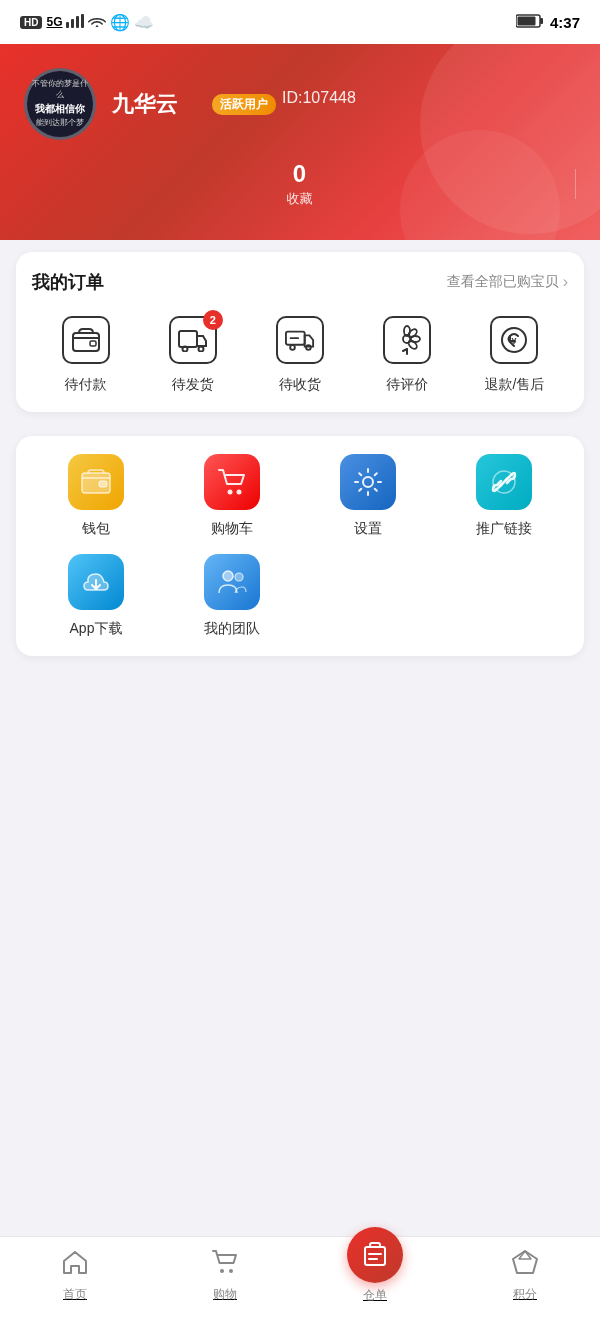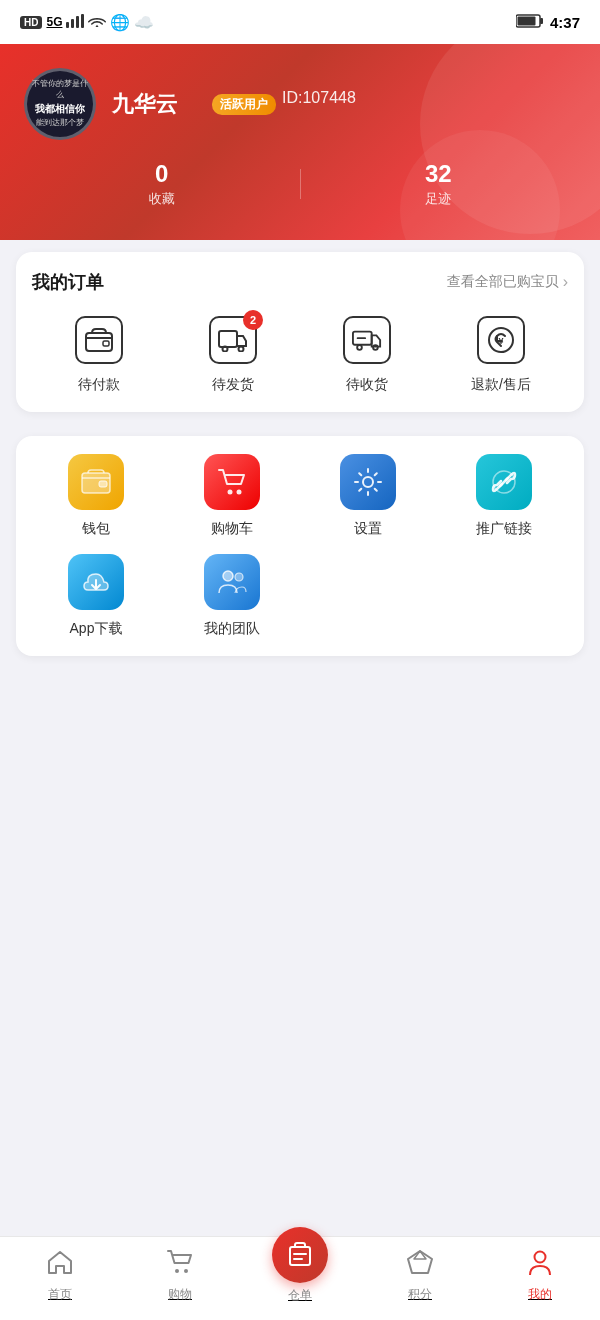--- a/index.html
+++ b/index.html
@@ -339,24 +339,20 @@
       </div>
       <div class="profile-id">ID:107448</div>
     </div>
   </div>
   <div class="profile-stats">
     <div class="stat-item">
       <span class="stat-number">0</span>
       <span class="stat-label">收藏</span>
     </div>
     <div class="stat-divider"></div>
-    <div class="stat-item">
-      <span class="stat-number">32</span>
-      <span class="stat-label">足迹</span>
-    </div>
   </div>
 </div>
 
 <div class="card">
   <div class="order-header">
     <span class="order-title">我的订单</span>
     <div class="order-link">
       <span>查看全部已购宝贝</span>
       <span class="chevron">›</span>
     </div>
@@ -400,20 +396,38 @@
             <path d="M21 6 h5 l4 5 v7 h-9 V6 Z" stroke="#333" stroke-width="2" fill="none"></path>
             <circle cx="8" cy="19" r="2.5" stroke="#333" stroke-width="2" fill="none"></circle>
             <circle cx="25" cy="19" r="2.5" stroke="#333" stroke-width="2" fill="none"></circle>
             <path d="M6 9 h8" stroke="#333" stroke-width="2" stroke-linecap="round"></path>
           </svg>
         </div>
       </div>
       <span class="order-label">待收货</span>
     </div>
 
+    <div class="order-item">
+      <div class="order-icon-wrap">
+        <div class="order-icon">
+          <svg width="28" height="30" viewBox="0 0 28 30" fill="none">
+            <path d="M14 3 Q14 3 14 3" stroke="#333" stroke-width="0"></path>
+
+            <ellipse cx="14" cy="6" rx="3" ry="5" fill="none" stroke="#333" stroke-width="1.8" transform="rotate(0 14 14)"></ellipse>
+            <ellipse cx="14" cy="6" rx="3" ry="5" fill="none" stroke="#333" stroke-width="1.8" transform="rotate(45 14 14)"></ellipse>
+            <ellipse cx="14" cy="6" rx="3" ry="5" fill="none" stroke="#333" stroke-width="1.8" transform="rotate(90 14 14)"></ellipse>
+            <ellipse cx="14" cy="6" rx="3" ry="5" fill="none" stroke="#333" stroke-width="1.8" transform="rotate(135 14 14)"></ellipse>
+            <circle cx="14" cy="14" r="4" fill="none" stroke="#333" stroke-width="1.8"></circle>
+            <line x1="14" y1="24" x2="14" y2="29" stroke="#333" stroke-width="2" stroke-linecap="round"></line>
+            <line x1="10" y1="26" x2="14" y2="24" stroke="#333" stroke-width="2" stroke-linecap="round"></line>
+          </svg>
+        </div>
+      </div>
+      <span class="order-label">待评价</span>
+    </div>
 
     <div class="order-item">
       <div class="order-icon-wrap">
         <div class="order-icon">
           <svg width="28" height="28" viewBox="0 0 28 28" fill="none">
             <circle cx="14" cy="14" r="12" stroke="#333" stroke-width="2"></circle>
             <path d="M18 10 Q14 6 10 10 Q7 13 10 16 L14 20" stroke="#333" stroke-width="2" fill="none" stroke-linecap="round"></path>
             <path d="M10 10 L10 15 L15 15" stroke="#333" stroke-width="2" fill="none" stroke-linecap="round" stroke-linejoin="round"></path>
             <text x="14" y="18" text-anchor="middle" font-size="9" fill="#333" font-weight="bold">¥</text>
           </svg>
@@ -538,23 +552,14 @@
   <div class="nav-item">
     <span class="nav-icon">
       <svg width="28" height="26" viewBox="0 0 28 26" fill="none">
         <polygon points="14,2 26,10 22,24 6,24 2,10" stroke="#888" stroke-width="2" fill="none" stroke-linejoin="round"></polygon>
         <polygon points="14,2 20,10 14,10 8,10" stroke="#888" stroke-width="1.5" fill="none" stroke-linejoin="round"></polygon>
       </svg>
     </span>
     <span class="nav-label">积分</span>
   </div>
 
-  <div class="nav-item">
-    <span class="nav-icon active">
-      <svg width="28" height="26" viewBox="0 0 28 26" fill="none">
-        <circle cx="14" cy="8" r="5.5" stroke="#e8302a" stroke-width="2" fill="none"></circle>
-        <path d="M4 26 Q4 17 14 17 Q24 17 24 26" stroke="#e8302a" stroke-width="2" fill="none" stroke-linecap="round"></path>
-      </svg>
-    </span>
-    <span class="nav-label active">我的</span>
-  </div>
 
 </div>
 
 </body></html>

